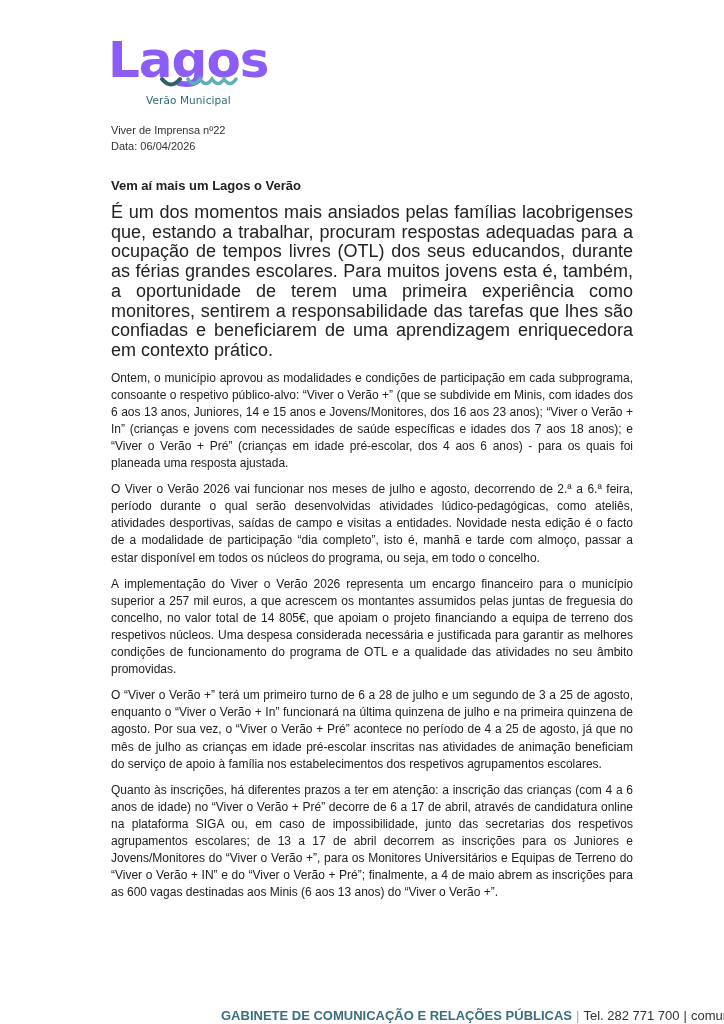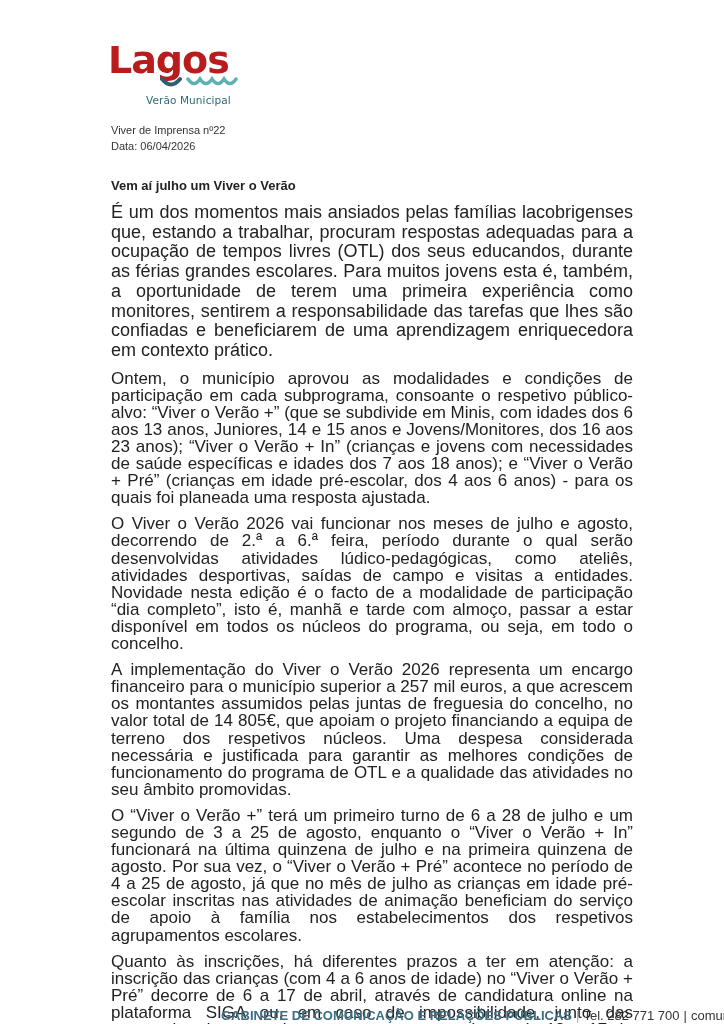--- a/index.html
+++ b/index.html
@@ -1,28 +1,28 @@
 <!DOCTYPE html>
 <html><head>
 <meta charset="utf-8">
 <style>
   html, body { margin: 0; padding: 0; background: #ffffff; }
   body { width: 724px; height: 1024px; position: relative; overflow: hidden;
          font-family: "Liberation Sans", sans-serif; color: #222; }
   .logo { position: absolute; left: 108px; top: 40px; width: 140px; height: 70px; }
   .logo-word { position: absolute; left: 0; top: 0; font-family: "DejaVu Sans", sans-serif;
-               font-weight: bold; font-size: 38px; letter-spacing: -1px; color: #b91c1c; line-height: 40px; }
+               font-weight: bold; font-size: 50px; letter-spacing: -1px; color: #8b5cf6; line-height: 40px; }
   .logo-waves { position: absolute; left: 52px; top: 36px; }
   .logo-sub { position: absolute; left: 38px; top: 54px; font-family: "DejaVu Sans", sans-serif;
               font-size: 10.5px; color: #2f6a78; letter-spacing: 0.1px; }
   .meta { position: absolute; left: 111px; top: 122px; font-size: 11px; line-height: 16px; color: #333; }
   .content { position: absolute; left: 111px; top: 178px; width: 522px; }
   .title { font-weight: bold; font-size: 13px; margin: 0 0 10px 0; color: #222; }
   .lead { font-size: 18px; line-height: 19.7px; text-align: justify; margin: 0 0 9px 0; color: #222; }
-  .para { font-size: 17px; line-height: 17.1px; text-align: justify; margin: 0 0 9px 0; color: #222; }
+  .para { font-size: 12px; line-height: 17.1px; text-align: justify; margin: 0 0 9px 0; color: #222; }
   .footer { position: absolute; left: 205px; top: 1008px; font-size: 13px; color: #333; white-space: nowrap; margin-left: 16px; }
   .footer .dept { color: #3c6e80; font-weight: bold; }
   .footer .sep1 { color: #aaa; padding: 0 4px; }
   .footer .sep2 { padding: 0 4px; }
 </style>
 </head>
 <body>
 
 <div class="logo">
   <div class="logo-word">Lagos</div>
@@ -32,21 +32,21 @@
   </svg>
   <div class="logo-sub">Verão Municipal</div>
 </div>
 
 <div class="meta">
   <div>Viver de Imprensa nº22</div>
   <div>Data: 06/04/2026</div>
 </div>
 
 <div class="content">
-  <h1 class="title">Vem aí julho um Viver o Verão</h1>
+  <h1 class="title">Vem aí mais um Lagos o Verão</h1>
   <p class="lead">É um dos momentos mais ansiados pelas famílias lacobrigenses que, estando a trabalhar, procuram respostas adequadas para a ocupação de tempos livres (OTL) dos seus educandos, durante as férias grandes escolares. Para muitos jovens esta é, também, a oportunidade de terem uma primeira experiência como monitores, sentirem a responsabilidade das tarefas que lhes são confiadas e beneficiarem de uma aprendizagem enriquecedora em contexto prático.</p>
   <p class="para">Ontem, o município aprovou as modalidades e condições de participação em cada subprograma, consoante o respetivo público-alvo:  “Viver o Verão +” (que se subdivide em Minis, com idades dos 6 aos 13 anos, Juniores, 14 e 15 anos e Jovens/Monitores, dos 16 aos 23 anos); “Viver o Verão + In” (crianças e jovens com necessidades de saúde específicas e idades dos 7 aos 18 anos); e “Viver o Verão + Pré” (crianças em idade pré-escolar, dos 4 aos 6 anos) - para os quais foi planeada uma resposta ajustada.</p>
   <p class="para">O Viver o Verão 2026 vai funcionar nos meses de julho e agosto, decorrendo de 2.ª a 6.ª feira, período durante o qual serão desenvolvidas atividades lúdico-pedagógicas, como ateliês, atividades desportivas, saídas de campo e visitas a entidades. Novidade nesta edição é o facto de a modalidade de participação “dia completo”, isto é, manhã e tarde com almoço, passar a estar disponível em todos os núcleos do programa, ou seja, em todo o concelho.</p>
   <p class="para">A implementação do Viver o Verão 2026 representa um encargo financeiro para o município superior a 257 mil euros, a que acrescem os montantes assumidos pelas juntas de freguesia do concelho, no valor total de 14 805€, que apoiam o projeto financiando a equipa de terreno dos respetivos núcleos. Uma despesa considerada necessária e justificada para garantir as melhores condições de funcionamento do programa de OTL e a qualidade das atividades no seu âmbito promovidas.</p>
   <p class="para">O “Viver o Verão +” terá um primeiro turno de 6 a 28 de julho e um segundo de 3 a 25 de agosto, enquanto o “Viver o Verão + In” funcionará na última quinzena de julho e na primeira quinzena de agosto. Por sua vez, o “Viver o Verão + Pré” acontece no período de 4 a 25 de agosto, já que no mês de julho as crianças em idade pré-escolar inscritas nas atividades de animação beneficiam do serviço de apoio à família nos estabelecimentos dos respetivos agrupamentos escolares.</p>
   <p class="para">Quanto às inscrições, há diferentes prazos a ter em atenção: a inscrição das crianças (com 4 a 6 anos de idade) no “Viver o Verão + Pré” decorre de 6 a 17 de abril, através de candidatura online na plataforma SIGA ou, em caso de impossibilidade, junto das secretarias dos respetivos agrupamentos escolares; de 13 a 17 de abril decorrem as inscrições para os Juniores e Jovens/Monitores do “Viver o Verão +”, para os Monitores Universitários e Equipas de Terreno do “Viver o Verão + IN” e do “Viver o Verão + Pré”; finalmente, a 4 de maio abrem as inscrições para as 600 vagas destinadas aos Minis (6 aos 13 anos) do “Viver o Verão +”.</p>
 </div>
 
 <div class="footer">
   <span class="dept">GABINETE DE COMUNICAÇÃO E RELAÇÕES PÚBLICAS</span><span class="sep1">|</span><span>Tel. 282 771 700</span><span class="sep2">|</span><span>comunicacao@cm-lagos.pt</span>

